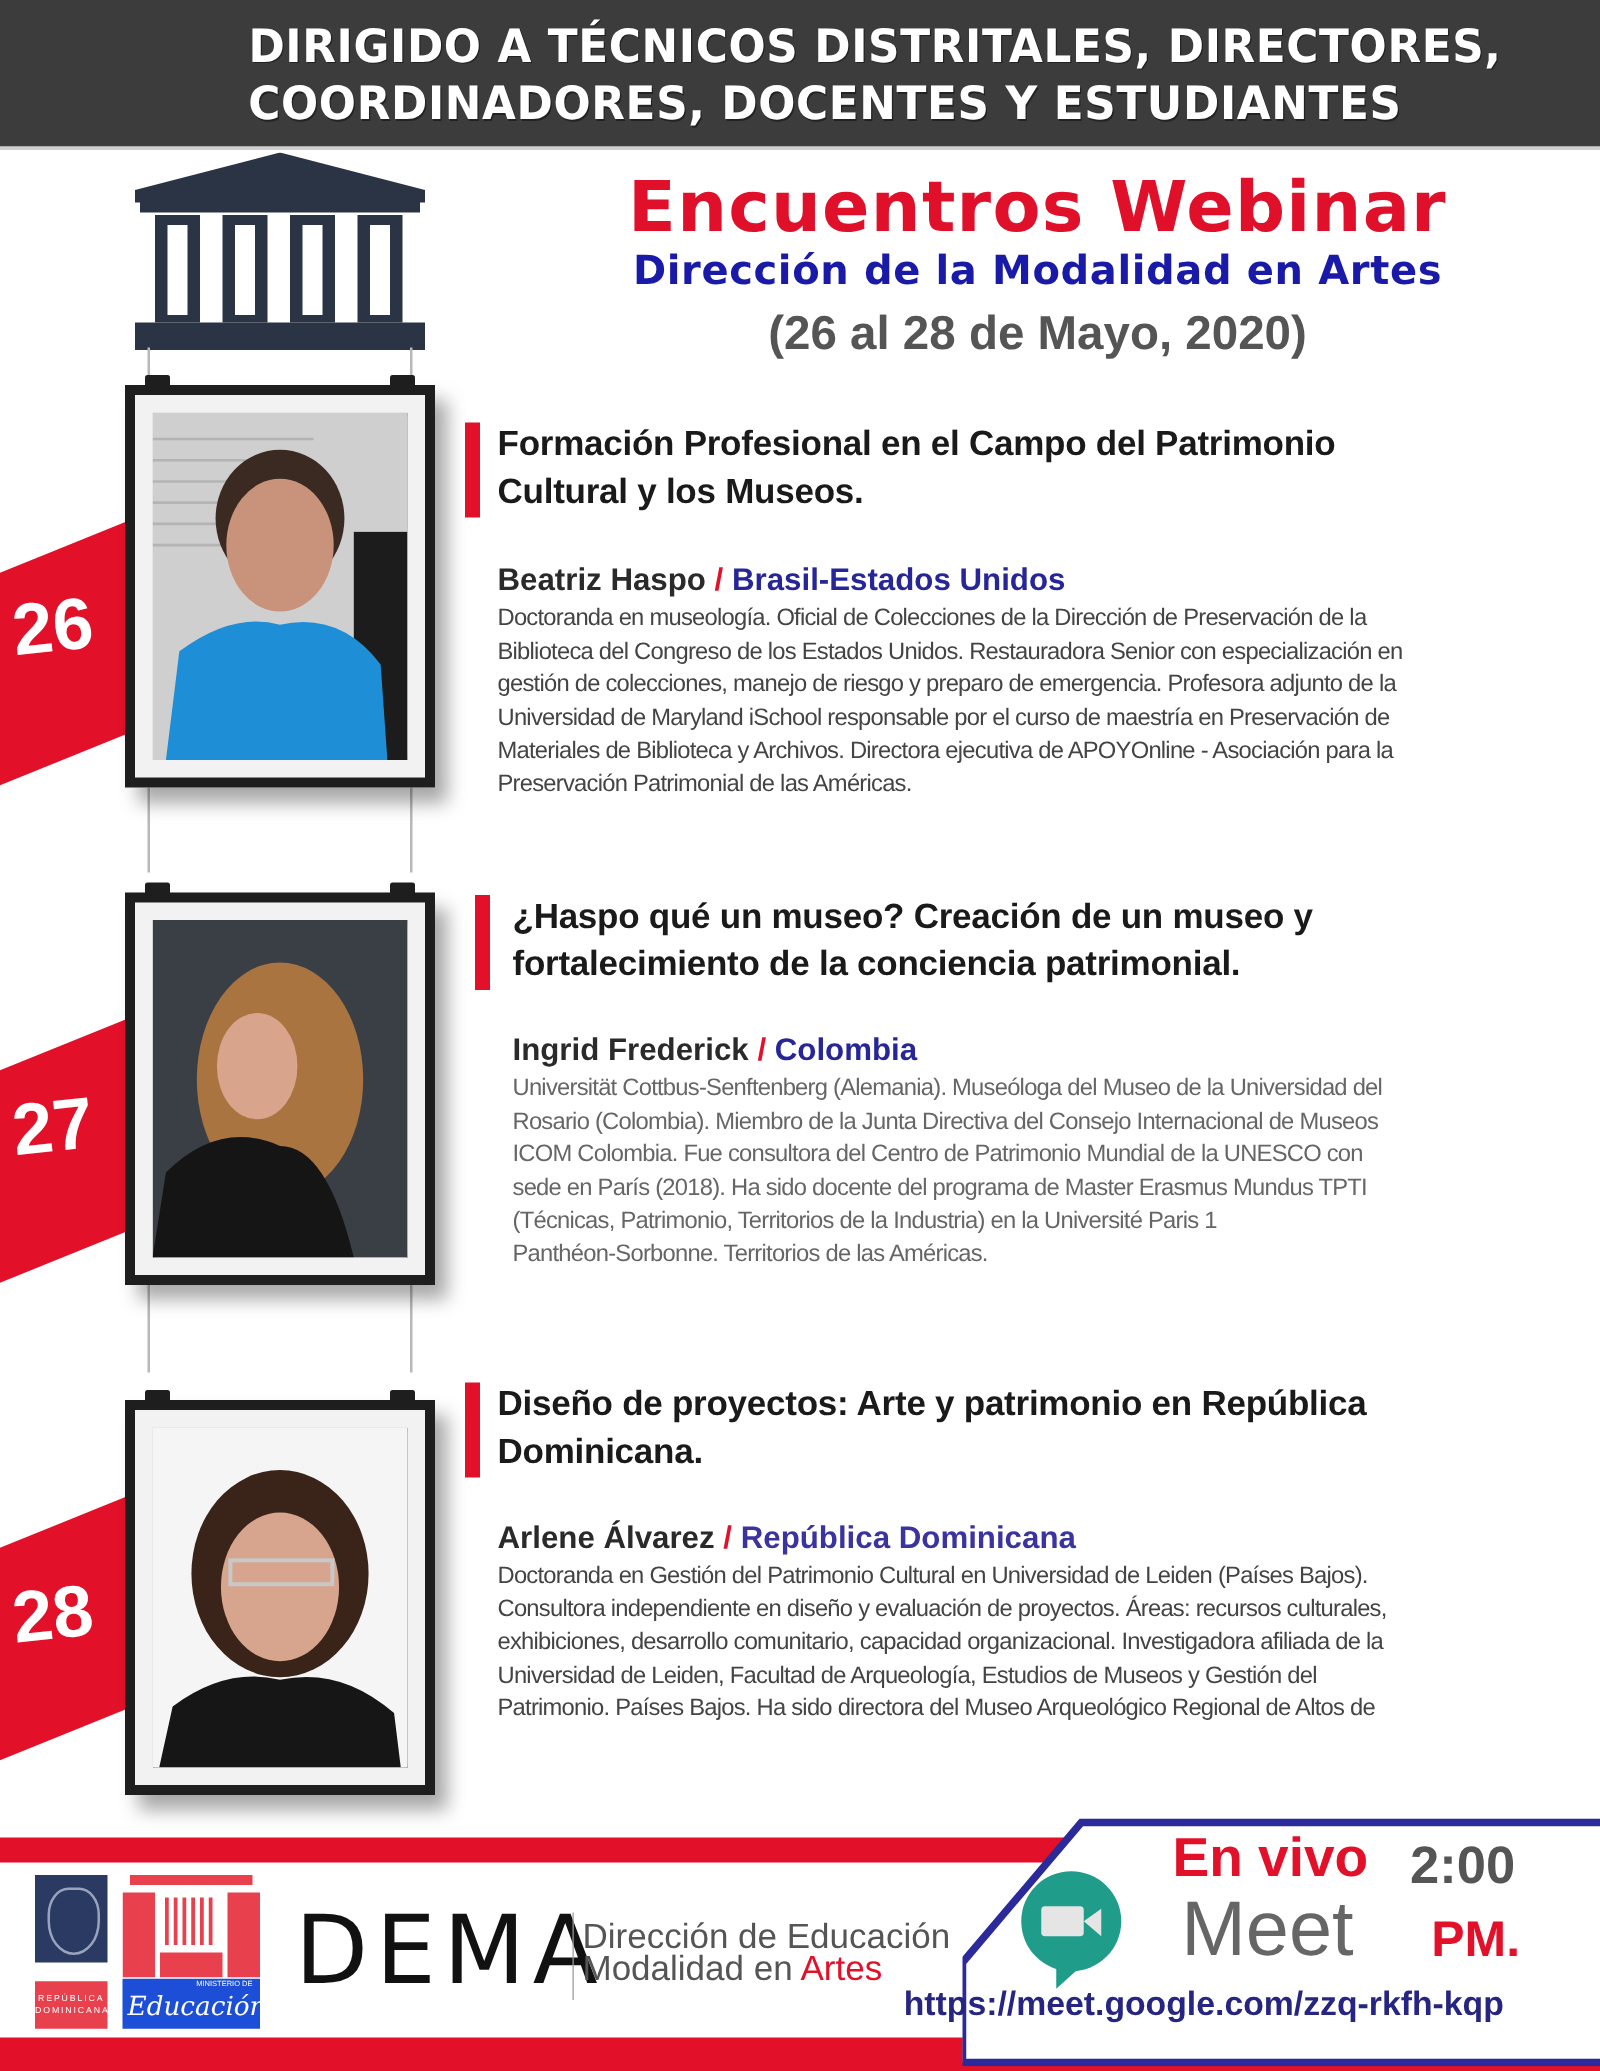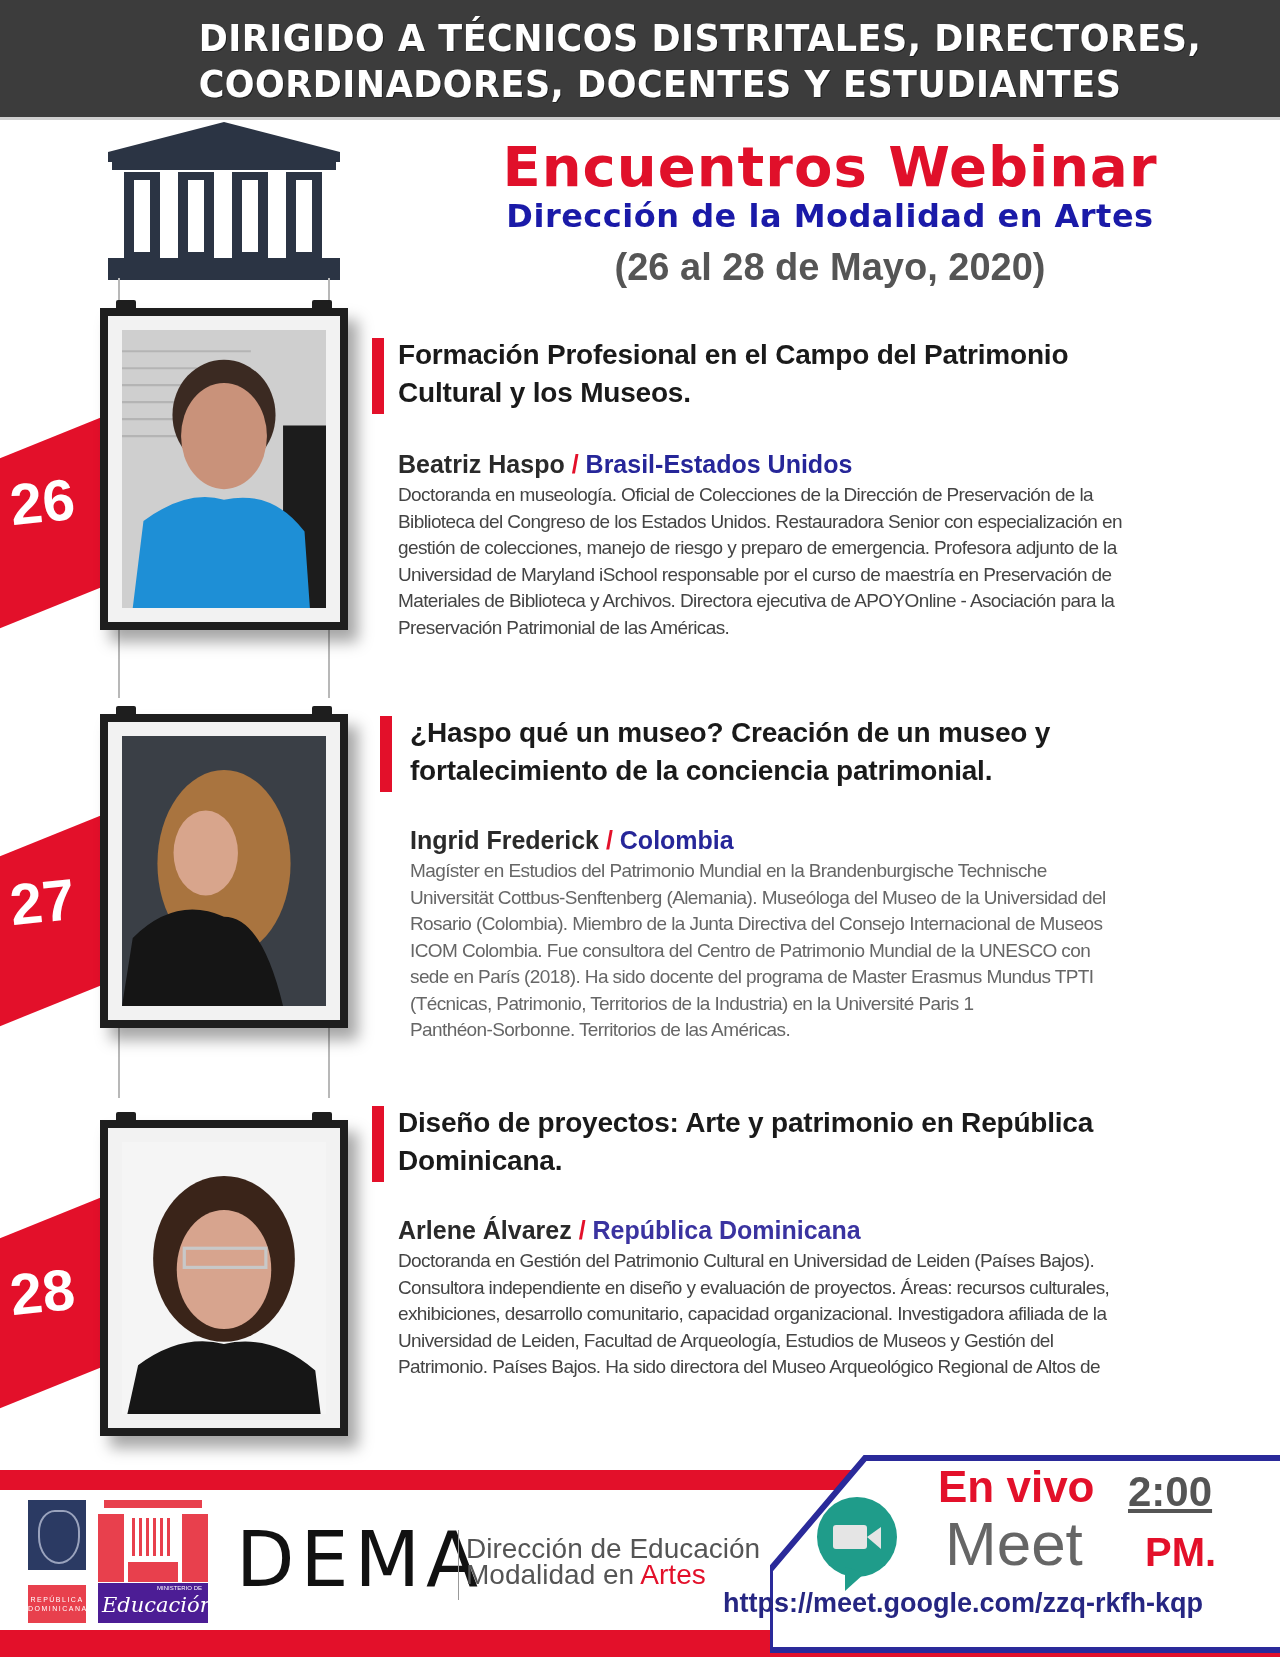--- a/index.html
+++ b/index.html
@@ -38,30 +38,30 @@
   .bio { position: absolute; left: 26px; width: 850px; font-size: 19px; line-height: 26.5px; color: #444; letter-spacing: -0.6px; }
   .bio.light { color: #666; }
 
   
   .footer-red-top { position: absolute; left: 0; top: 1470px; width: 900px; height: 20px; background: #e3102a; }
   .footer-red-bot { position: absolute; left: 0; top: 1630px; width: 1280px; height: 27px; background: #e3102a; }
   .logo-shield { position: absolute; left: 28px; top: 1500px; width: 58px; height: 70px; background: #2b3a63; }
   .logo-shield::after { content: ""; position: absolute; left: 10px; top: 10px; width: 38px; height: 50px; border: 2px solid #9aa3bd; border-radius: 40% 40% 50% 50%; }
   .logo-rd { position: absolute; left: 28px; top: 1585px; width: 58px; height: 38px; background: #e8404d; color: #fff; font-size: 7px; text-align: center; padding-top: 10px; letter-spacing: 1.5px; line-height: 9px; }
   .logo-minerd { position: absolute; left: 98px; top: 1500px; width: 110px; height: 82px; }
-  .logo-edu { position: absolute; left: 98px; top: 1583px; width: 110px; height: 40px; background: #4c1d95; color: #fff; font-family: "DejaVu Serif", serif; font-style: italic; font-size: 21px; padding: 10px 0 0 4px; position: absolute; }
+  .logo-edu { position: absolute; left: 98px; top: 1583px; width: 110px; height: 40px; background: #1d4ed8; color: #fff; font-family: "DejaVu Serif", serif; font-style: italic; font-size: 21px; padding: 10px 0 0 4px; position: absolute; }
   .logo-edu small { position: absolute; top: 2px; right: 6px; font-size: 6px; font-style: normal; font-family: "Liberation Sans", sans-serif; }
   .dema { position: absolute; left: 236px; top: 1520px; font-family: "DejaVu Sans", sans-serif; font-size: 76px; font-weight: normal; letter-spacing: 6px; color: #111; line-height: 80px; }
   .dema-sep { position: absolute; left: 458px; top: 1530px; width: 1px; height: 70px; background: #999; }
   .dema-text { position: absolute; left: 466px; top: 1536px; font-size: 28px; line-height: 26px; color: #555; }
   .dema-text .artes { color: #e3102a; }
 
   .meet-box { position: absolute; left: 770px; top: 1450px; width: 520px; height: 215px; }
   .meet-title { position: absolute; left: 938px; top: 1462px; color: #e3102a; font-weight: bold; font-size: 44px; }
-  .meet-time { position: absolute; left: 1128px; top: 1468px; color: #555; font-weight: bold; font-size: 42px; text-decoration: underline; }
+  .meet-time { position: absolute; left: 1128px; top: 1468px; color: #555; font-weight: bold; font-size: 42px; }
   .meet-word { position: absolute; left: 945px; top: 1508px; color: #666; font-size: 62px; }
   .meet-pm { position: absolute; left: 1145px; top: 1530px; color: #e3102a; font-weight: bold; font-size: 40px; }
   .meet-url { position: absolute; left: 723px; top: 1588px; color: #262682; font-weight: bold; font-size: 27px; }
   .meet-icon { position: absolute; left: 815px; top: 1495px; width: 84px; height: 96px; }
 </style>
 </head>
 <body>
 
 <div class="top-banner">
   <div class="line l1">DIRIGIDO A TÉCNICOS DISTRITALES, DIRECTORES,</div>
@@ -164,21 +164,20 @@
   <div class="session-title" style="left:30px;">
     <div>¿Haspo qué un museo? Creación de un museo y</div>
     <div>fortalecimiento de la conciencia patrimonial.</div>
   </div>
   <div class="speaker" style="top:118px; left:30px;">
     <span>Ingrid Frederick</span>
     <span class="slash">/</span>
     <span class="country">Colombia</span>
   </div>
   <div class="bio light" style="top:150px; left:30px;">
-    <div>Magíster en Estudios del Patrimonio Mundial en la Brandenburgische Technische</div>
     <div>Universität Cottbus-Senftenberg (Alemania). Museóloga del Museo de la Universidad del</div>
     <div>Rosario (Colombia). Miembro de la Junta Directiva del Consejo Internacional de Museos</div>
     <div>ICOM Colombia. Fue consultora del Centro de Patrimonio Mundial de la UNESCO con</div>
     <div>sede en París (2018). Ha sido docente del programa de Master Erasmus Mundus TPTI</div>
     <div>(Técnicas, Patrimonio, Territorios de la Industria) en la Université Paris 1</div>
     <div>Panthéon-Sorbonne. Territorios de las Américas.</div>
   </div>
 </div>
 
 <div class="date-ribbon" style="top:1220px;"></div>

